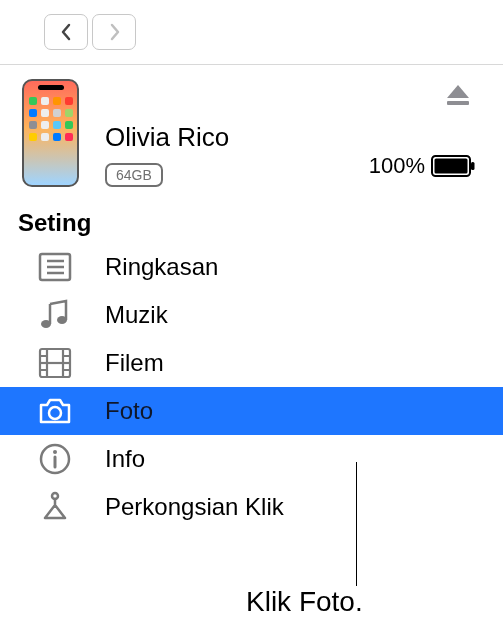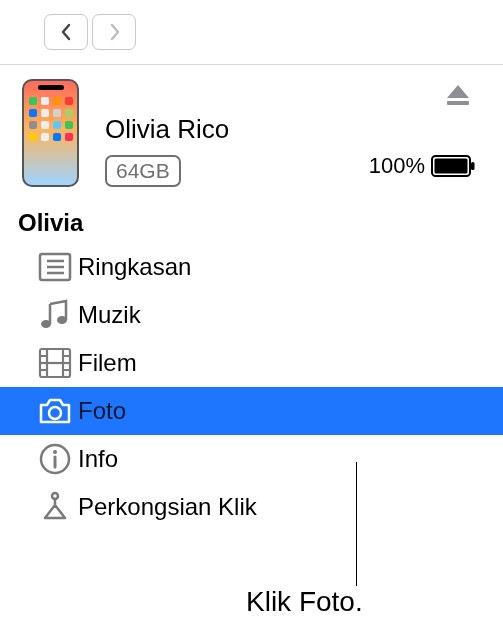--- a/index.html
+++ b/index.html
@@ -94,21 +94,21 @@
       font-size: 26px;
       font-weight: 400;
       color: #000;
     }
     .storage-badge {
       margin-top: 10px;
       display: inline-block;
       border: 2.5px solid #707070;
       border-radius: 7px;
       padding: 2px 9px;
-      font-size: 21px;
+      font-size: 14px;
       color: #707070;
       font-weight: 500;
     }
     .header-right {
       position: absolute;
       right: 28px;
       top: 14px;
       display: flex;
       flex-direction: column;
       align-items: flex-end;
@@ -157,21 +157,21 @@
       width: 38px;
       height: 38px;
       display: flex;
       align-items: center;
       justify-content: center;
       flex-shrink: 0;
     }
     .item-label {
       font-size: 24px;
       color: #000;
-      margin-left: 4px;
+      margin-left: 31px;
     }
     .callout-line {
       position: absolute;
       left: 356px;
       top: 462px;
       width: 1px;
       height: 124px;
       background: #000;
     }
     .callout-text {
@@ -238,21 +238,21 @@
         <svg width="44" height="22" viewBox="0 0 44 22">
           <rect x="1" y="1" width="38" height="20" rx="3.5" fill="none" stroke="#000" stroke-width="2"></rect>
           <rect x="3.5" y="3.5" width="33" height="15" rx="1.5" fill="#000"></rect>
           <rect x="40" y="7" width="3.5" height="8" rx="1.5" fill="#000"></rect>
         </svg>
       </span>
     </div>
   </div>
 </div>
 
-<div class="section-title">Olivia</div>
+<div class="section-title">Seting</div>
 
 <ul class="sidebar-list">
   <li class="sidebar-item">
     <span class="item-icon">
       <svg width="34" height="30" viewBox="0 0 34 30">
           <rect x="2" y="2" width="30" height="26" rx="2" fill="none" stroke="#7a7a7a" stroke-width="2.5"></rect>
           <line x1="9" y1="9" x2="26" y2="9" stroke="#7a7a7a" stroke-width="2.5"></line>
           <line x1="9" y1="15" x2="26" y2="15" stroke="#7a7a7a" stroke-width="2.5"></line>
           <line x1="9" y1="21" x2="26" y2="21" stroke="#7a7a7a" stroke-width="2.5"></line>
         </svg>

